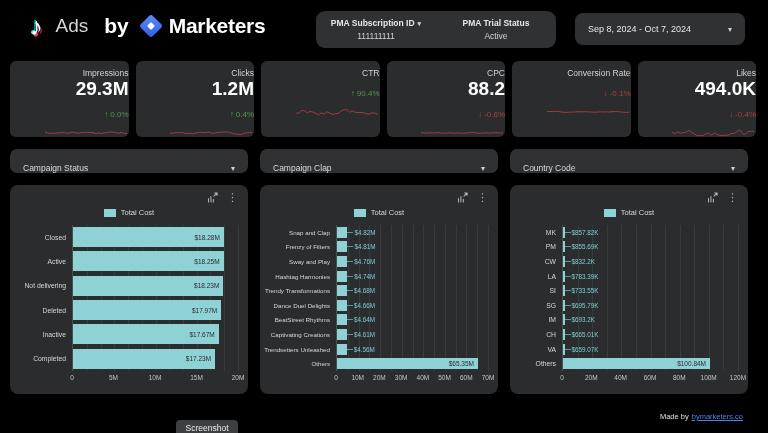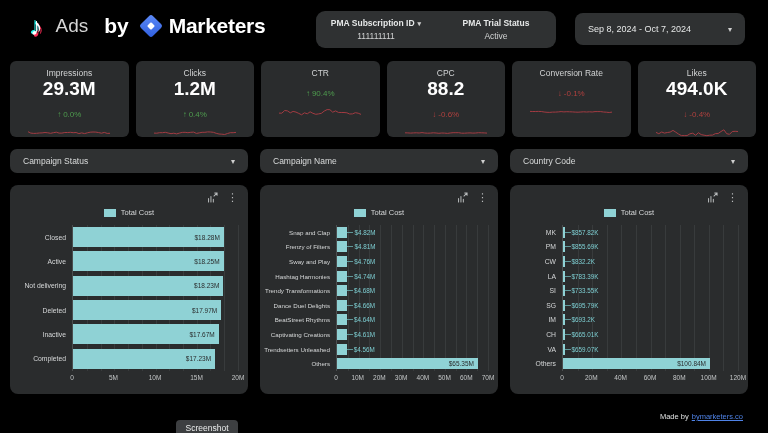--- a/index.html
+++ b/index.html
@@ -26,31 +26,31 @@
   .pma-label { font-size:8.5px; font-weight:700; color:#e6e8e8; }
   .pma-value { font-size:8.5px; color:#d2d4d4; margin-top:3px; }
   .caret-sm { font-size:7px; color:#cfcfcf; margin-left:3px; }
   .date-box { position:absolute; left:575px; top:13px; width:170px; height:32px;
     background:#2f3132; border-radius:8px; display:flex; align-items:center;
     padding:0 13px; font-size:9px; color:#e5e7e7; }
   .caret { margin-left:auto; font-size:8px; color:#cfcfcf; }
   
   .kpi-row { position:absolute; top:61px; left:10px; right:12px; display:flex; gap:7px; }
   .kpi-card { flex:1; height:76px; background:#2a2c2d; border-radius:6px;
-    text-align:center; padding-top:7px; }
+    text-align:right; padding-top:7px; }
   .kpi-title { font-size:8.5px; color:#d2d4d5; }
   .kpi-value { font-size:19px; font-weight:600; color:#fff; line-height:21px; }
   .kpi-delta { font-size:8px; margin-top:11px; }
   .kpi-delta.up { color:var(--green); } .kpi-delta.down { color:var(--red); }
   .kpi-delta .delta-arrow { margin-right:2px; }
   .kpi-spark { margin-top:3px; }
   
   .filter-row { position:absolute; top:149px; left:10px; right:20px; display:flex; gap:12px; }
   .filter-box { flex:1; height:24px; background:#2f3132; border-radius:7px;
-    display:flex; align-items:center; padding:0 13px; font-size:8.5px; color:#dadcdc; }
+    display:flex; align-items:flex-end; padding:0 13px; font-size:8.5px; color:#dadcdc; }
   
   .charts-row { position:absolute; top:185px; left:10px; right:20px; display:flex; gap:12px; }
   .chart-card { flex:1; height:209px; background:#2a2c2d; border-radius:8px;
     position:relative; padding:8px 10px 6px; }
   .chart-icons { position:absolute; top:7px; right:10px; display:flex; gap:9px;
     align-items:center; color:#b7babb; }
   .export-icon { display:inline-flex; cursor:pointer; }
   .kebab { font-size:11px; line-height:11px; cursor:pointer; }
   .chart-legend { display:flex; justify-content:center; align-items:center; gap:5px;
     margin-top:15px; font-size:7.5px; color:#d5d7d8; }
@@ -163,21 +163,21 @@
           <polyline points="2.0,10.4 4.8,11.7 7.7,10.0 10.5,11.1 13.3,10.5 16.1,10.1 19.0,8.4 21.8,10.2 24.6,12.1 27.4,13.6 30.3,13.6 33.1,13.6 35.9,11.8 38.8,11.2 41.6,13.3 44.4,10.7 47.2,12.6 50.1,13.2 52.9,13.7 55.7,13.2 58.6,13.1 61.4,11.6 64.2,11.5 67.0,9.5 69.9,7.8 72.7,11.7 75.5,12.3 78.3,9.5 81.2,9.3 84.0,9.5" fill="none" stroke="#a23b42" stroke-width="1"></polyline>
         </svg></div>
     </div>
   </div>
 <div class="filter-row">
     <div class="filter-box">
       <span>Campaign Status</span>
       <span class="caret">▾</span>
     </div>
     <div class="filter-box">
-      <span>Campaign Name</span>
+      <span>Campaign Clap</span>
       <span class="caret">▾</span>
     </div>
     <div class="filter-box">
       <span>Country Code</span>
       <span class="caret">▾</span>
     </div>
   </div>
 <div class="charts-row">
     <div class="chart-card">
       <div class="chart-icons">

